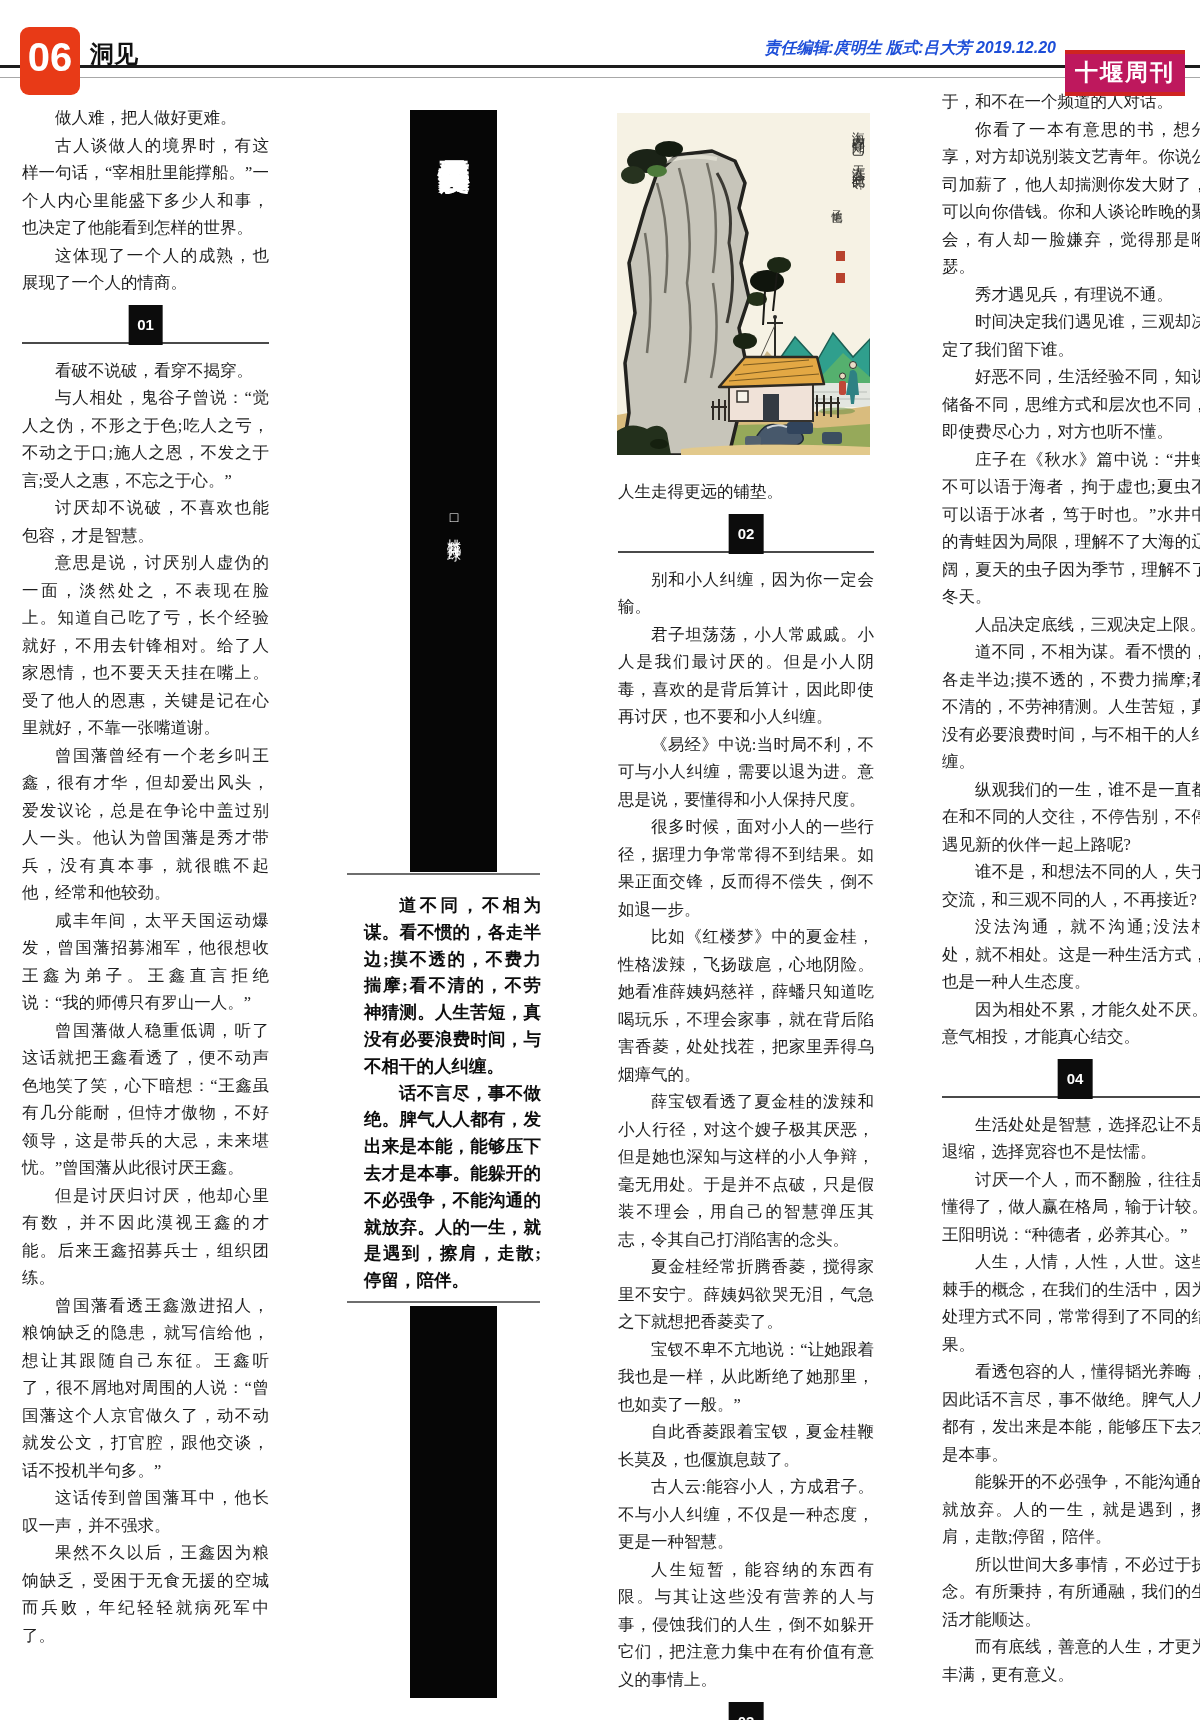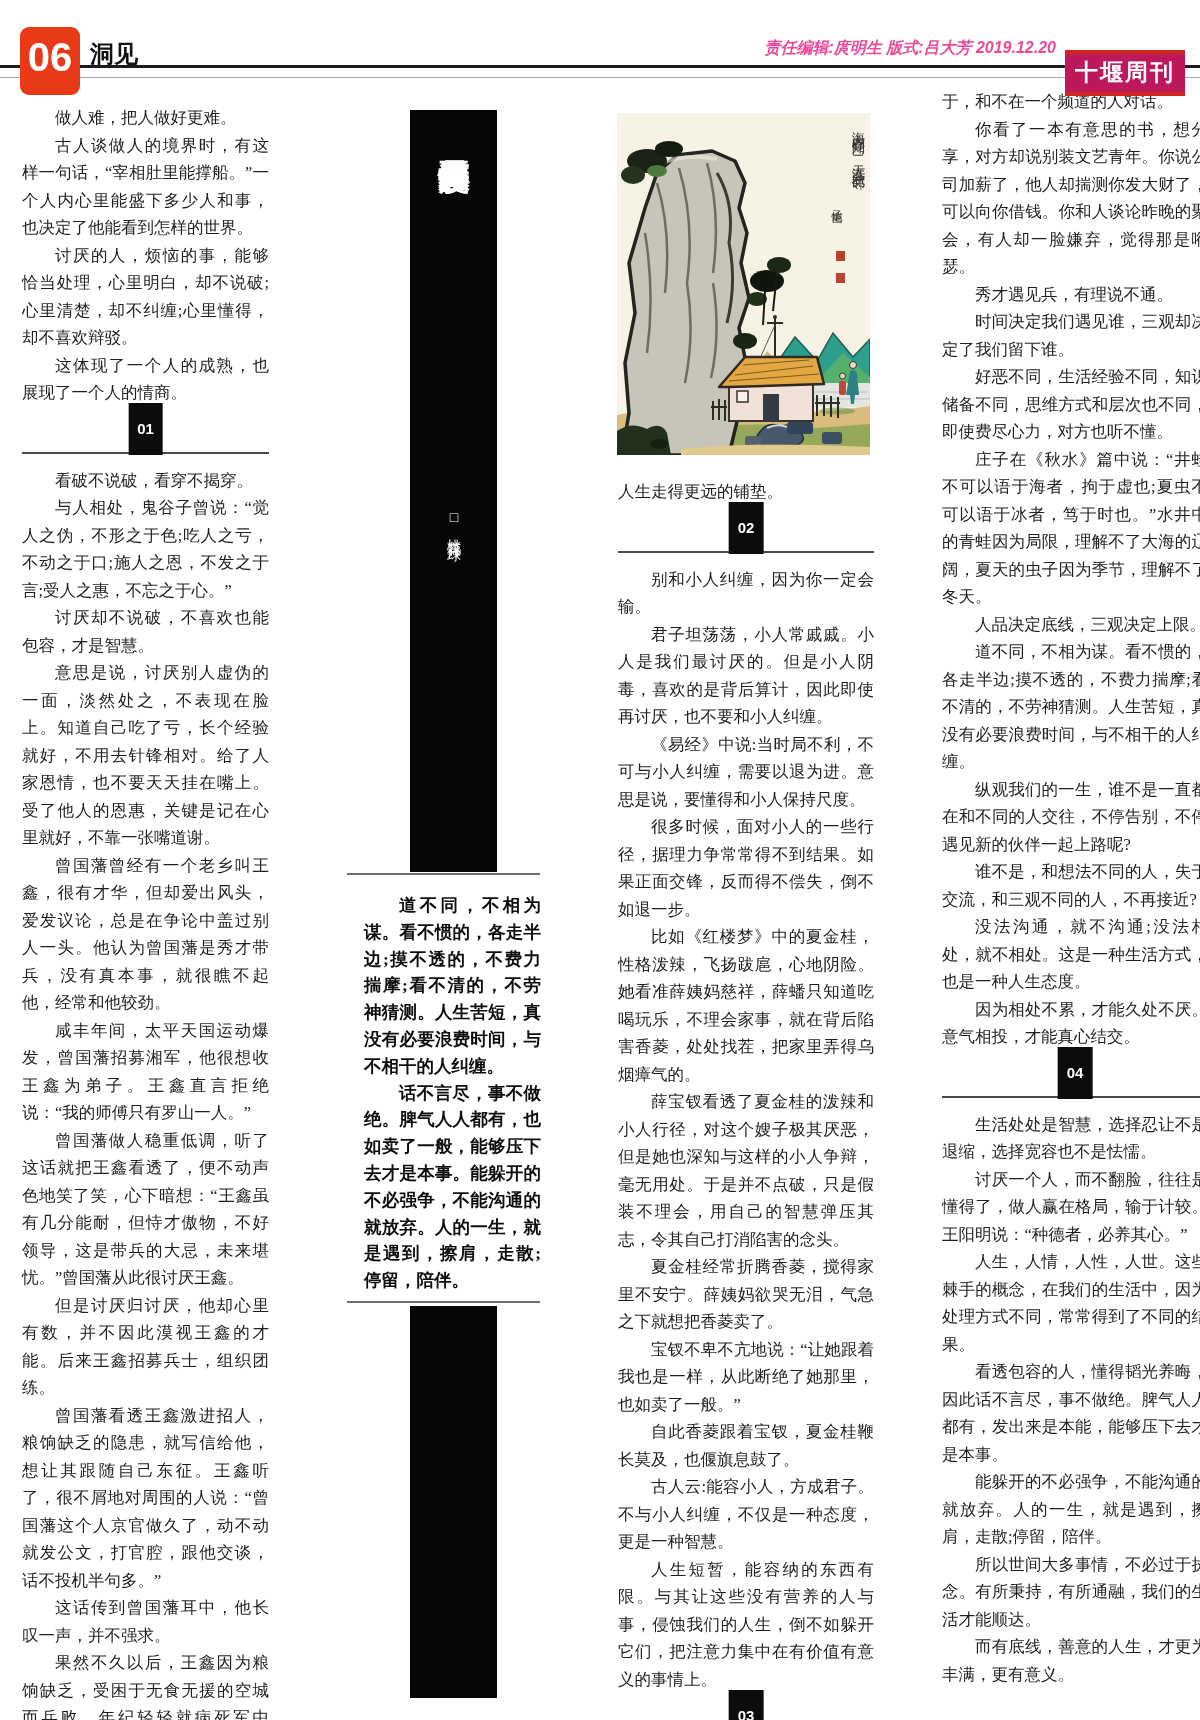--- a/index.html
+++ b/index.html
@@ -21,21 +21,21 @@
     color:#fff; font-family:"Liberation Sans",sans-serif;
     font-size:40px; font-weight:bold; text-align:center; line-height:60px;
     z-index:2;
   }
   .section-name {
     left:90px; top:38px; font-family:Liberation Sans, sans-serif;
     font-size:24px; font-weight:bold; color:#111; z-index:2;
   }
   .editor-line {
     top:38px; right:144px; font-size:16px; font-weight:bold; font-style:italic;
-    color:#ec4899; font-family:"Liberation Sans",sans-serif; z-index:2;
+    color:#1d4ed8; font-family:"Liberation Sans",sans-serif; z-index:2;
   }
   .masthead {
     right:15px; top:50px; width:120px; height:38px;
     background:#be185d; border-top:4px solid #cf2420; border-bottom:4px solid #cf2420;
     color:#fff; font-family:"Liberation Serif",serif; font-weight:bold;
     font-size:23px; letter-spacing:2px; text-align:center; line-height:38px;
     z-index:2;
   }
 
   
@@ -52,21 +52,21 @@
   .pullquote p { font-weight:bold; font-size:17.5px; line-height:26.8px; color:#0d0d0d; }
 
   
   .badge-row { position:relative; height:46px; margin:6px 0 8px; }
   .badge-row.ruled::after {
     content:""; position:absolute; left:0; right:0; bottom:5px; height:2px; background:#4a4a4a;
   }
   .sec-badge {
     position:absolute; left:50%; transform:translateX(-50%); bottom:4px;
     background:#0c0c0c; color:#fff; font-family:"Liberation Sans",sans-serif;
-    font-weight:bold; font-size:15px; padding:12px 9px; z-index:1;
+    font-weight:bold; font-size:15px; padding:6px 9px; z-index:1;
   }
 
   
   .bar1 { left:410px; top:110px;  width:87px; height:762px; background:#060606; }
   .bar2 { left:410px; top:1306px; width:87px; height:392px; background:#060606; }
   .vtext { writing-mode:vertical-rl; text-orientation:upright; }
   .article-title {
     position:absolute; top:26px; left:50%; transform:translateX(-50%);
     color:#fff; font-size:31px; font-weight:600; letter-spacing:0px;
     font-family:"Liberation Serif",serif; white-space:nowrap;
@@ -102,21 +102,20 @@
 <div class="abs header-rule-dark"></div>
 <div class="abs header-rule-light"></div>
 <div class="abs page-num">06</div>
 <div class="abs section-name">洞见</div>
 <div class="abs editor-line">责任编辑:庹明生  版式:吕大芳 2019.12.20</div>
 <div class="abs masthead">十堰周刊</div>
 
 <div class="col col1">
     <p class="para">做人难，把人做好更难。</p>
     <p class="para">古人谈做人的境界时，有这样一句话，“宰相肚里能撑船。”一个人内心里能盛下多少人和事，也决定了他能看到怎样的世界。</p>
-    <p class="para">讨厌的人，烦恼的事，能够恰当处理，心里明白，却不说破;心里清楚，却不纠缠;心里懂得，却不喜欢辩驳。</p>
     <p class="para">这体现了一个人的成熟，也展现了一个人的情商。</p>
     <div class="badge-row ruled">
       <span class="sec-badge">01</span>
     </div>
     <p class="para">看破不说破，看穿不揭穿。</p>
     <p class="para">与人相处，鬼谷子曾说：“觉人之伪，不形之于色;吃人之亏，不动之于口;施人之恩，不发之于言;受人之惠，不忘之于心。”</p>
     <p class="para">讨厌却不说破，不喜欢也能包容，才是智慧。</p>
     <p class="para">意思是说，讨厌别人虚伪的一面，淡然处之，不表现在脸上。知道自己吃了亏，长个经验就好，不用去针锋相对。给了人家恩情，也不要天天挂在嘴上。受了他人的恩惠，关键是记在心里就好，不靠一张嘴道谢。</p>
     <p class="para">曾国藩曾经有一个老乡叫王鑫，很有才华，但却爱出风头，爱发议论，总是在争论中盖过别人一头。他认为曾国藩是秀才带兵，没有真本事，就很瞧不起他，经常和他较劲。</p>
     <p class="para">咸丰年间，太平天国运动爆发，曾国藩招募湘军，他很想收王鑫为弟子。王鑫直言拒绝说：“我的师傅只有罗山一人。”</p>
@@ -127,21 +126,21 @@
     <p class="para">果然不久以后，王鑫因为粮饷缺乏，受困于无食无援的空城而兵败，年纪轻轻就病死军中了。</p>
   </div>
 
 <div class="abs bar1">
   <div class="article-title vtext">要懂得和小人保持尺度</div>
   <div class="article-author vtext">□桃花月球</div>
 </div>
 <div class="abs rule-top"></div>
 <div class="col pullquote">
     <p class="para">道不同，不相为谋。看不惯的，各走半边;摸不透的，不费力揣摩;看不清的，不劳神猜测。人生苦短，真没有必要浪费时间，与不相干的人纠缠。</p>
-    <p class="para">话不言尽，事不做绝。脾气人人都有，也如卖了一般，能够压下去才是本事。能躲开的不必强争，不能沟通的就放弃。人的一生，就是遇到，擦肩，走散;停留，陪伴。</p>
+    <p class="para">话不言尽，事不做绝。脾气人人都有，发出来是本能，能够压下去才是本事。能躲开的不必强争，不能沟通的就放弃。人的一生，就是遇到，擦肩，走散;停留，陪伴。</p>
   </div>
 <div class="abs rule-bottom"></div>
 <div class="abs bar2"></div>
 
 <div class="abs painting">
   <svg width="253" height="342" viewBox="0 0 253 342">
     <rect width="253" height="342" fill="#f6f2e4"></rect>
 
     <path d="M95 262 L120 244 L138 258 L150 238 L168 256 L253 250 L253 270 L95 270 Z" fill="#cdb98b"></path>
 

